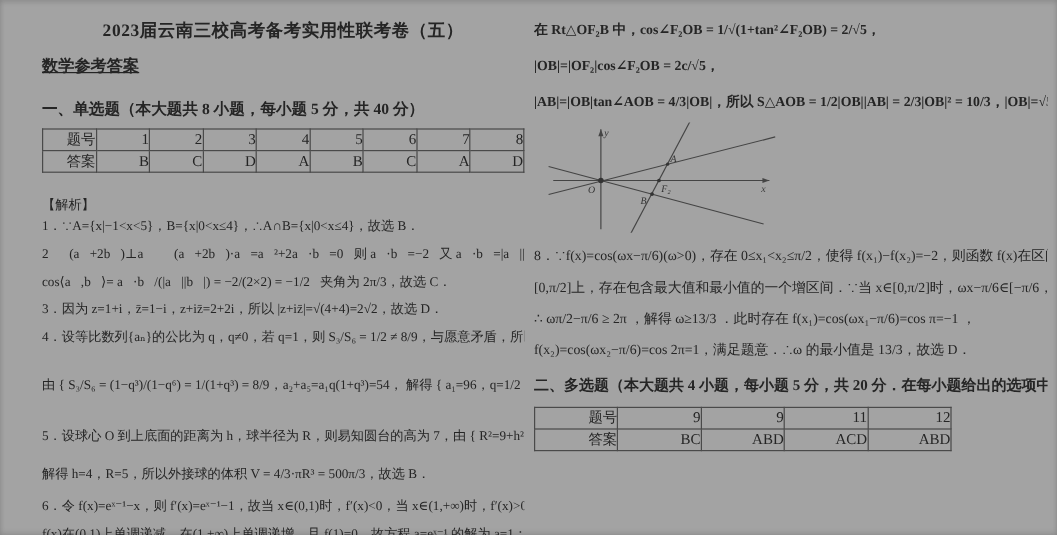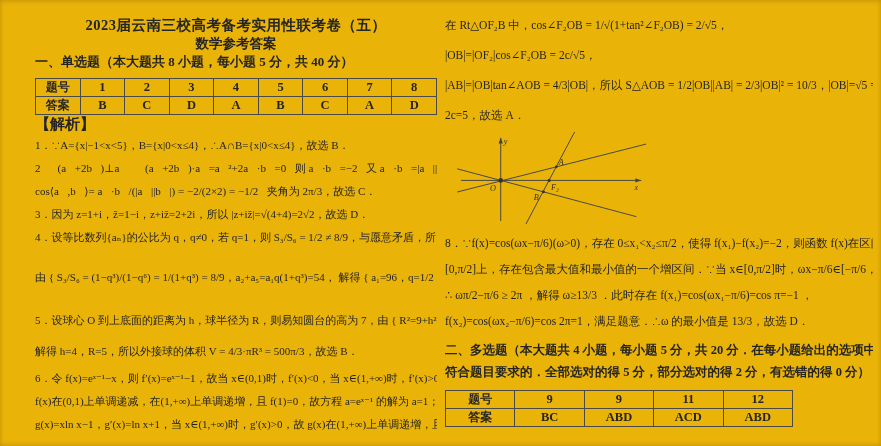--- a/index.html
+++ b/index.html
@@ -1,38 +1,38 @@
 <!DOCTYPE html>
 <html><head>
 <meta charset="utf-8">
 <style>
   html,body{margin:0;padding:0;background:#e9e9e7;}
   .page{
     position:relative;width:881px;height:446px;overflow:hidden;
-    background:#eab308;color:#252525;
+    background:#a3a3a3;color:#252525;
     font-family:"Liberation Serif","DejaVu Serif",serif;
     box-shadow:inset 0 2px 4px rgba(0,0,0,.12), inset 0 -2px 4px rgba(0,0,0,.10);
   }
   .col{position:absolute;top:0;}
   .col-left{left:35px;width:402px;}
   .col-right{left:445px;width:428px;top:10px;}
   .doc-title{font-weight:bold;font-size:14.5px;text-align:center;margin-top:16px;letter-spacing:.5px;}
-  .doc-subtitle{font-weight:bold;font-size:13.5px;text-align:center;}
-  .section-heading{font-weight:bold;font-size:13px;margin-top:0;}
+  .doc-subtitle{font-weight:bold;font-size:13.5px;text-align:left;margin-top:11px;text-decoration:underline;}
+  .section-heading{font-weight:bold;font-size:13px;margin-top:18px;}
   table.answers{width:100%;border-collapse:collapse;margin-top:7px;table-layout:fixed;}
   table.answers td{
-    border:1.2px solid #4a4a4a;text-align:center;vertical-align:middle;
-    font-weight:bold;font-size:12.5px;height:17px;padding:0;
+    border:1.2px solid #4a4a4a;text-align:right;vertical-align:middle;
+    font-weight:normal;font-size:12.5px;height:17px;padding:0;
   }
   table.answers td.rowlab{font-size:12px;}
-  .analysis-label{font-weight:bold;font-size:15px;margin-top:0;}
+  .analysis-label{font-weight:normal;font-size:11px;margin-top:19px;}
   .line{font-size:11px;line-height:23px;white-space:nowrap;overflow:hidden;}
   .line.sys{line-height:56px;}
   .line.g{line-height:31px;}
-  .rline{font-size:11.5px;line-height:30px;white-space:nowrap;overflow:hidden;}
+  .rline{font-size:11.5px;line-height:30px;white-space:nowrap;overflow:hidden;font-weight:bold;}
   .rline8{font-size:11.5px;line-height:26px;white-space:nowrap;overflow:hidden;}
   .rheading{font-weight:bold;font-size:12.5px;line-height:22px;white-space:nowrap;overflow:hidden;}
   .rheading.first{margin-top:5px;}
   .graph-wrap{margin:2px 0 2px 4px;width:210px;}
   svg text{font-family:"Liberation Serif","DejaVu Serif",serif;font-style:italic;font-size:8.5px;fill:#333;}
   .t2wrap{margin-top:7px;width:348px;}
 </style>
 </head>
 <body>
 
@@ -82,21 +82,20 @@
     <div class="line g">解得 h=4，R=5，所以外接球的体积 V = 4/3·πR³ = 500π/3，故选 B．</div>
     <div class="line">6．令 f(x)=eˣ⁻¹−x，则 f′(x)=eˣ⁻¹−1，故当 x∈(0,1)时，f′(x)&lt;0，当 x∈(1,+∞)时，f′(x)&gt;0，故</div>
     <div class="line">f(x)在(0,1)上单调递减，在(1,+∞)上单调递增，且 f(1)=0，故方程 a=eˣ⁻¹ 的解为 a=1；令</div>
     <div class="line">g(x)=xln x−1，g′(x)=ln x+1，当 x∈(1,+∞)时，g′(x)&gt;0，故 g(x)在(1,+∞)上单调递增，且当 x∈(0,1</div>
   </div>
 
   <div class="col col-right">
     <div class="rline">在 Rt△OF₂B 中，cos∠F₂OB = 1/√(1+tan²∠F₂OB) = 2/√5，</div>
     <div class="rline">|OB|=|OF₂|cos∠F₂OB = 2c/√5，</div>
     <div class="rline">|AB|=|OB|tan∠AOB = 4/3|OB|，所以 S△AOB = 1/2|OB||AB| = 2/3|OB|² = 10/3，|OB|=√5 = 2c/√5 ⇒ c = 5/2，所以</div>
-    <div class="rline">2c=5，故选 A．</div>
 
     <div class="graph-wrap">
       <svg width="210" height="92" viewBox="0 0 200 95">
 
         <line x1="4" y1="50" x2="190" y2="50" stroke="#444" stroke-width="1"></line>
         <path d="M190,50 l-6,-2.2 l0,4.4 z" fill="#444"></path>
         <line x1="45" y1="92" x2="45" y2="6" stroke="#444" stroke-width="1"></line>
         <path d="M45,6 l-2.2,6 l4.4,0 z" fill="#444"></path>
 
         <line x1="0" y1="62" x2="195" y2="12.5" stroke="#444" stroke-width="1"></line>
@@ -118,21 +117,20 @@
         <text x="97" y="60">F₂</text>
       </svg>
     </div>
 
     <div class="rline8">8．∵f(x)=cos(ωx−π/6)(ω&gt;0)，存在 0≤x₁&lt;x₂≤π/2，使得 f(x₁)−f(x₂)=−2，则函数 f(x)在区间</div>
     <div class="rline8">[0,π/2]上，存在包含最大值和最小值的一个增区间．∵当 x∈[0,π/2]时，ωx−π/6∈[−π/6，ωπ/2−π/6]，</div>
     <div class="rline8">∴ ωπ/2−π/6 ≥ 2π ，解得 ω≥13/3 ．此时存在 f(x₁)=cos(ωx₁−π/6)=cos π=−1 ，</div>
     <div class="rline8">f(x₂)=cos(ωx₂−π/6)=cos 2π=1，满足题意．∴ω 的最小值是 13/3，故选 D．</div>
 
     <div class="rheading first">二、多选题（本大题共 4 小题，每小题 5 分，共 20 分．在每小题给出的选项中，有多项是</div>
-    <div class="rheading">符合题目要求的．全部选对的得 5 分，部分选对的得 2 分，有选错的得 0 分）</div>
 
     <div class="t2wrap">
       <table class="answers">
         <tbody>
             <tr>
           <td class="rowlab">题号</td>
           <td>9</td>
           <td>9</td>
           <td>11</td>
           <td>12</td>

